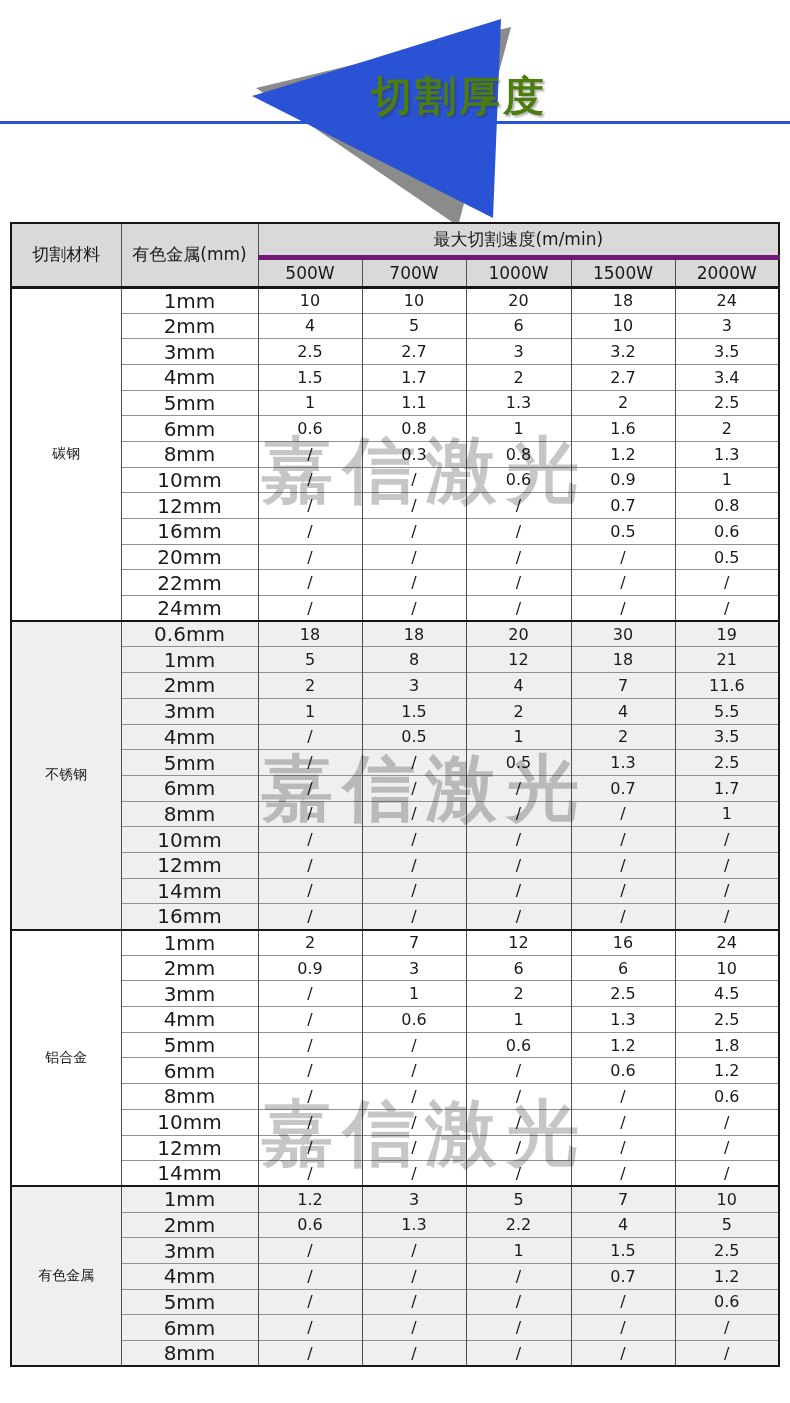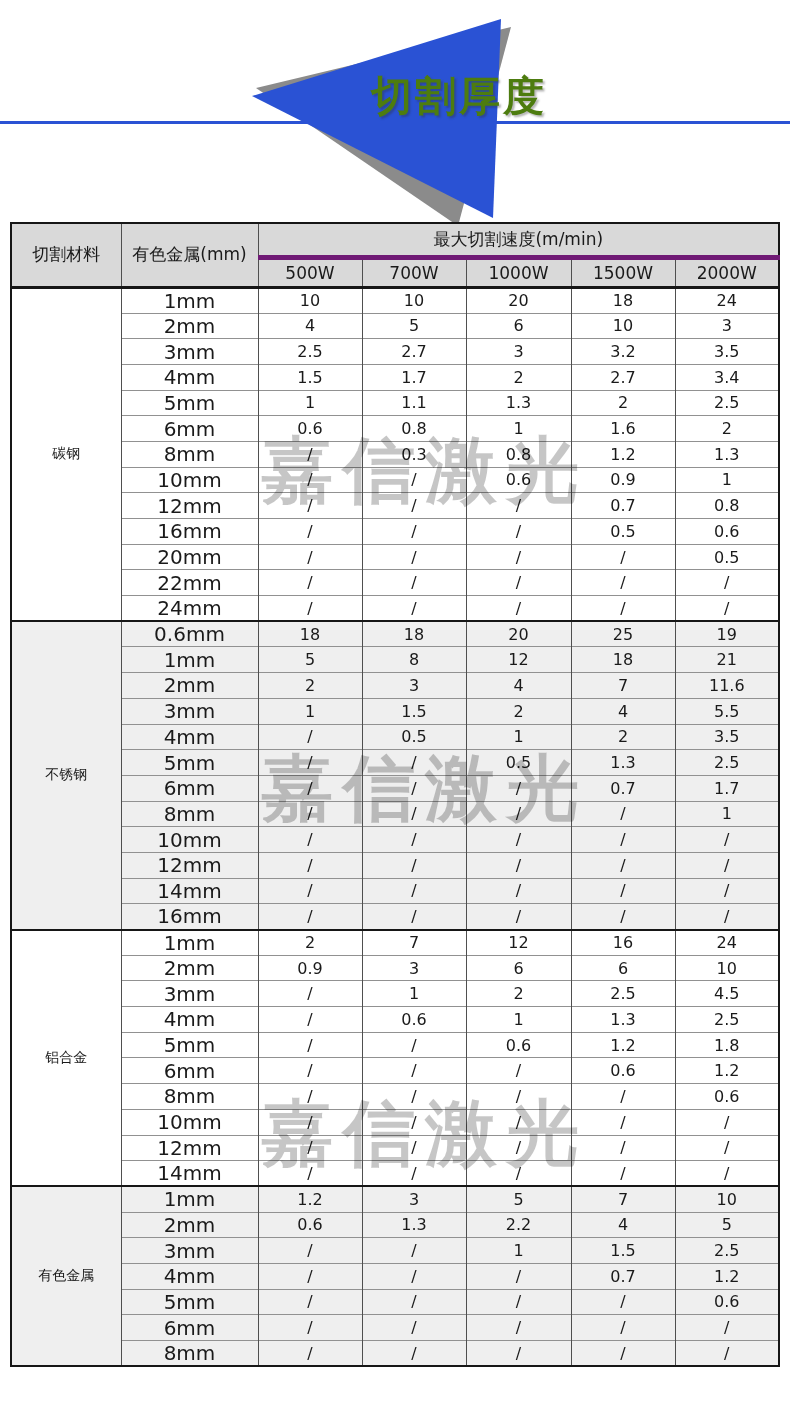--- a/index.html
+++ b/index.html
@@ -191,21 +191,21 @@
         <td class="speed-cell">/</td>
       </tr>
     </tbody>
     <tbody class="alt">
       <tr>
         <td rowspan="12" class="material-cell">不锈钢</td>
         <td class="thickness-cell">0.6mm</td>
         <td class="speed-cell">18</td>
         <td class="speed-cell">18</td>
         <td class="speed-cell">20</td>
-        <td class="speed-cell">25</td>
+        <td class="speed-cell">30</td>
         <td class="speed-cell">19</td>
       </tr>
       <tr>
         <td class="thickness-cell">1mm</td>
         <td class="speed-cell">5</td>
         <td class="speed-cell">8</td>
         <td class="speed-cell">12</td>
         <td class="speed-cell">18</td>
         <td class="speed-cell">21</td>
       </tr>

